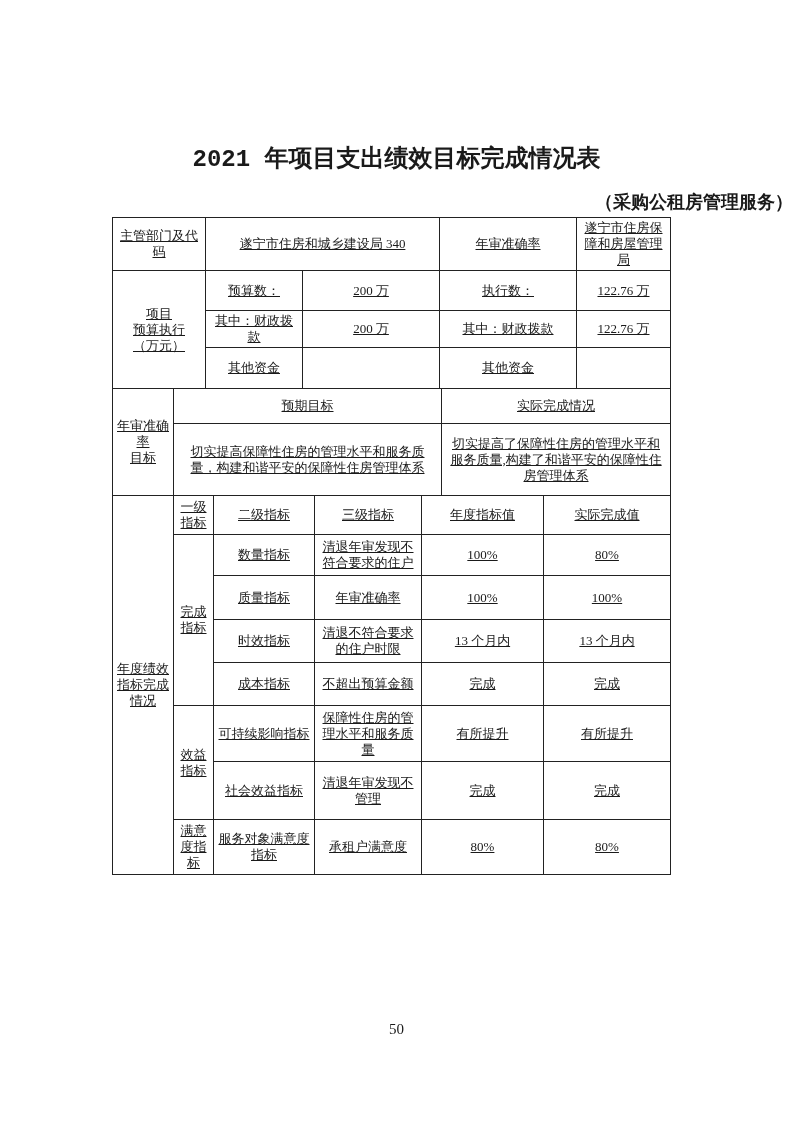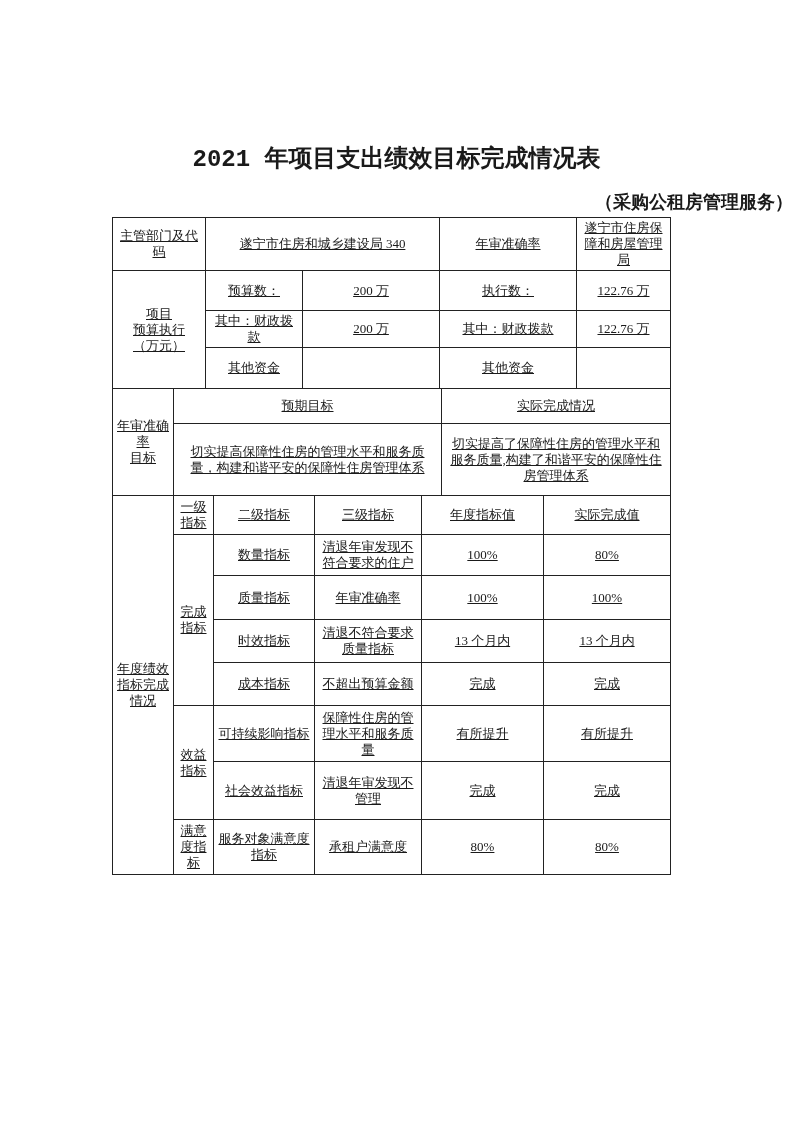--- a/index.html
+++ b/index.html
@@ -167,21 +167,21 @@
         </tr>
         <tr style="height:44px">
           <td>质量指标</td>
           <td>年审准确率</td>
           <td>100%</td>
           <td>100%</td>
         </tr>
         <tr style="height:43px">
           <td>时效指标</td>
           <td>清退不符合要求
-质量指标</td>
+的住户时限</td>
           <td>13 个月内</td>
           <td>13 个月内</td>
         </tr>
         <tr style="height:43px">
           <td>成本指标</td>
           <td>不超出预算金额</td>
           <td>完成</td>
           <td>完成</td>
         </tr>
         <tr style="height:56px">
@@ -209,14 +209,15 @@
 指标</td>
           <td>承租户满意度</td>
           <td>80%</td>
           <td>80%</td>
         </tr>
       </tbody>
     </table>
 
   </div>
 
+  <div class="pageno">50</div>
 
 </div>
 
 </body></html>

